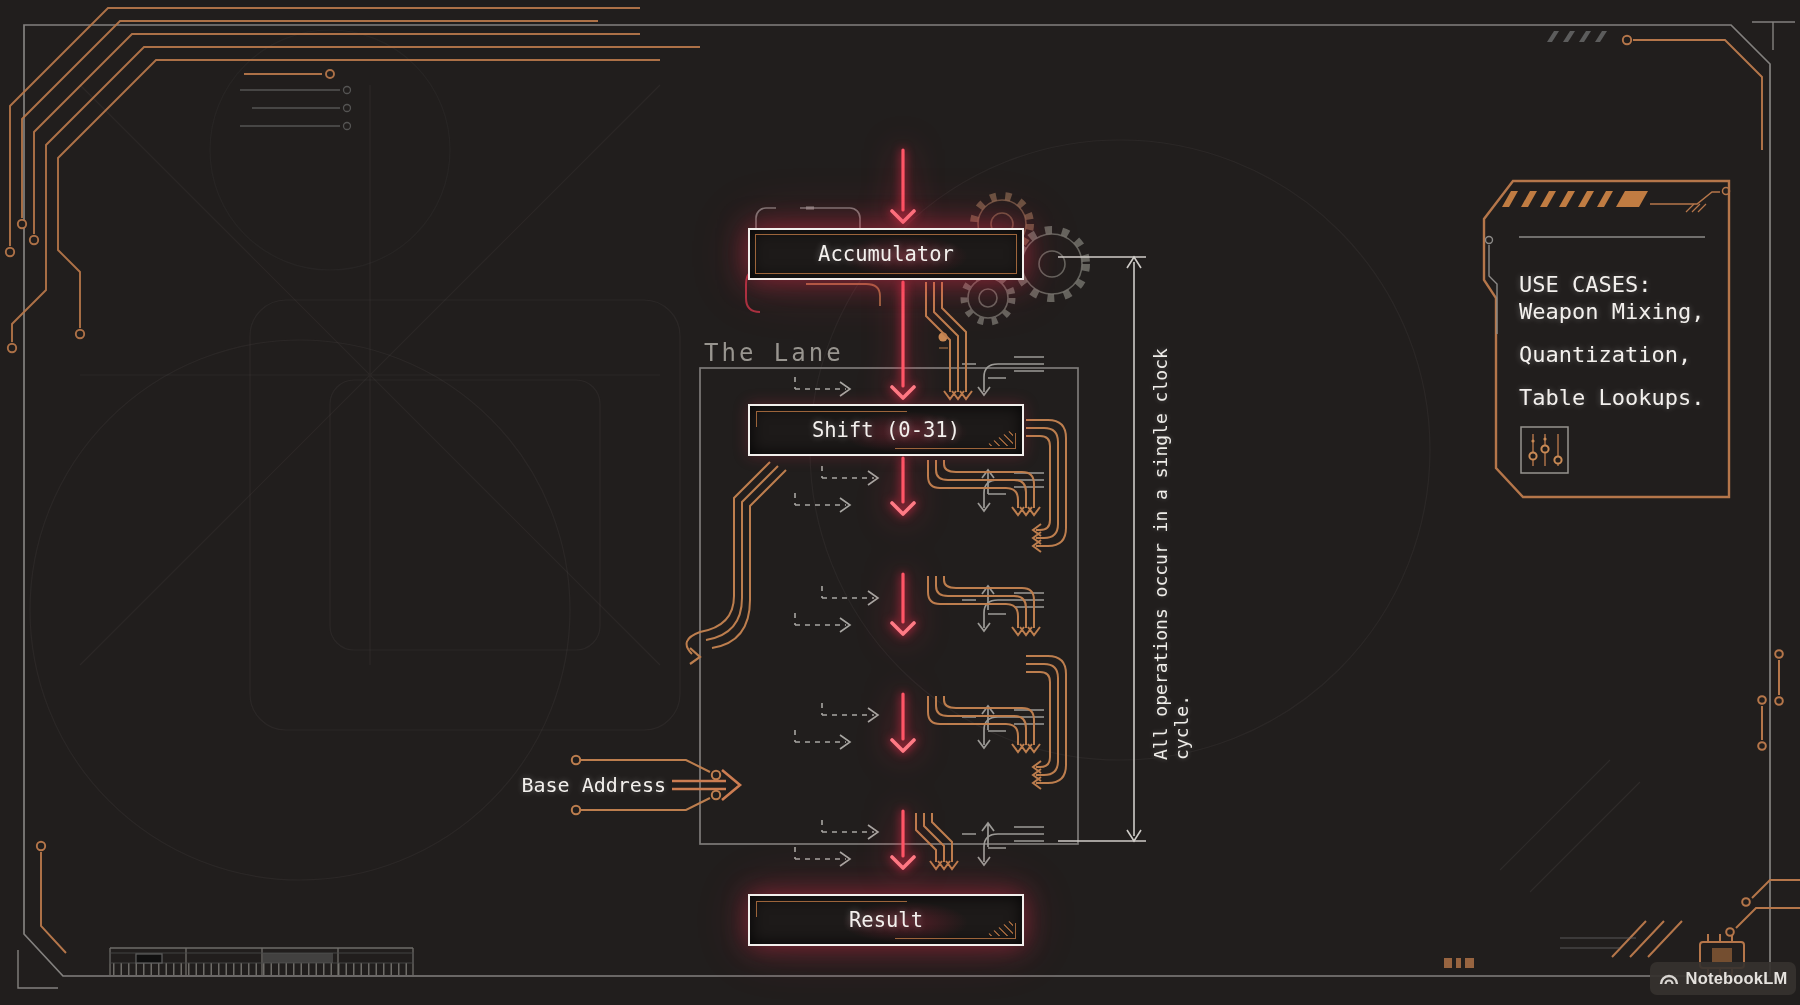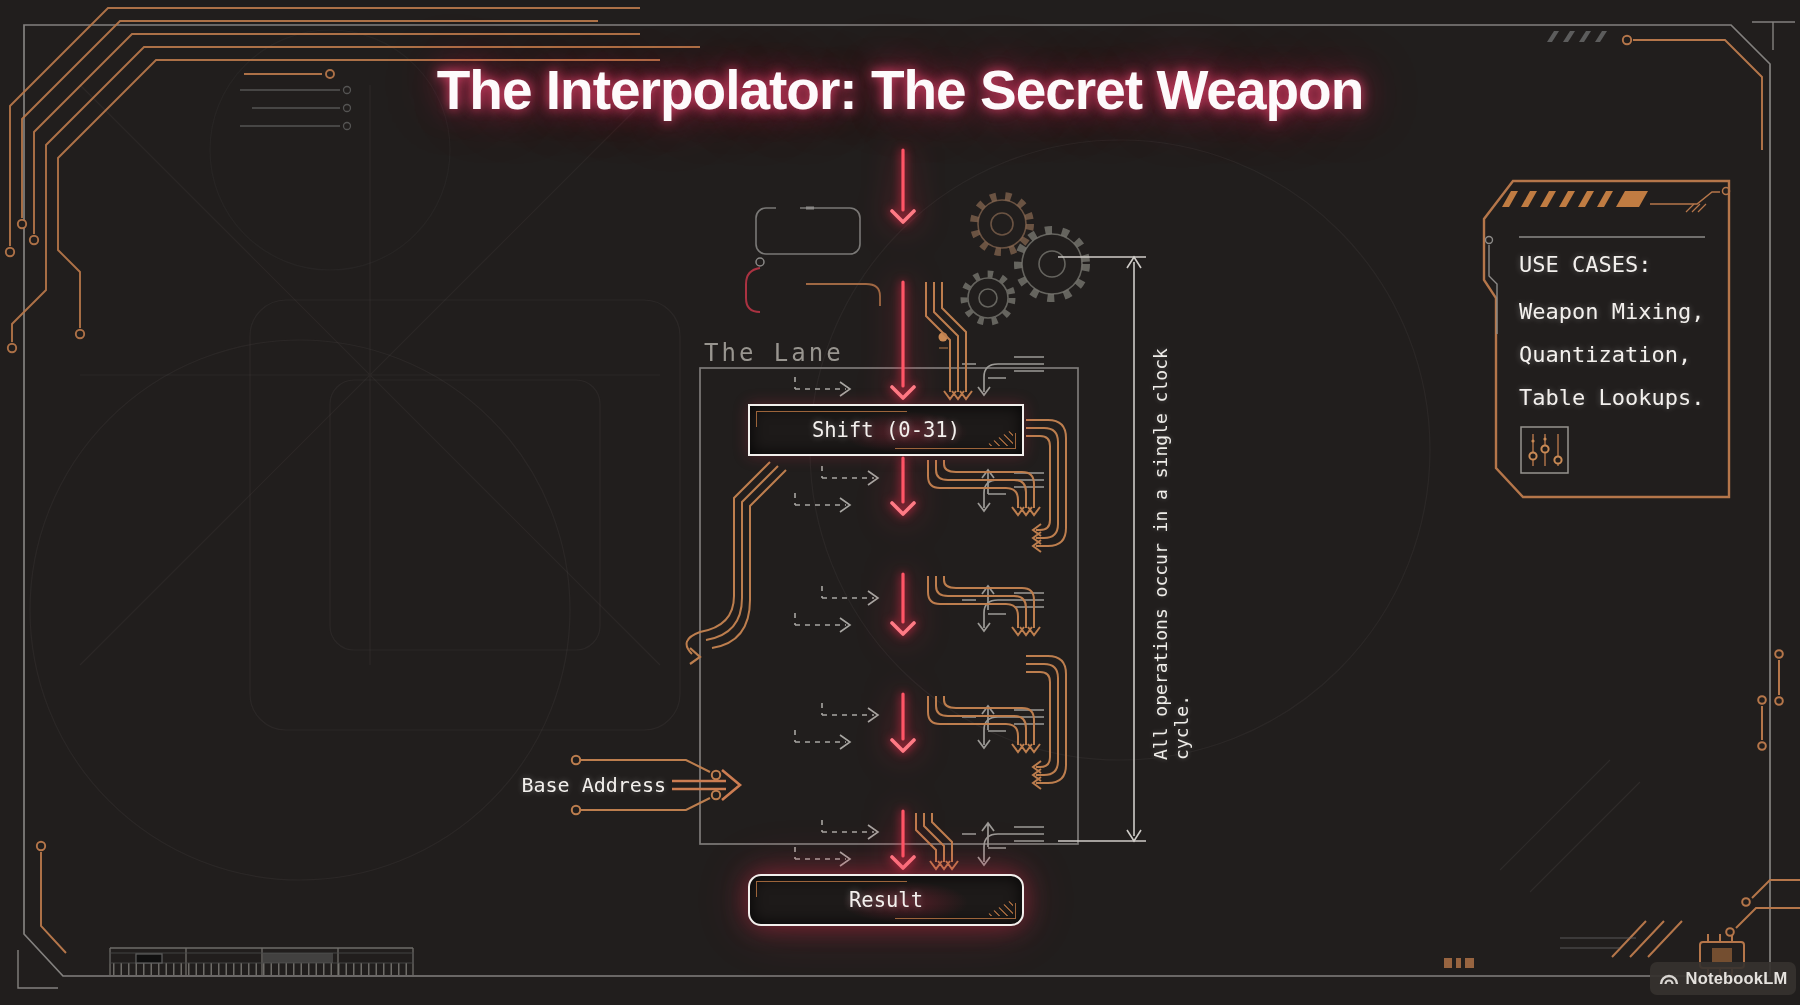--- a/index.html
+++ b/index.html
@@ -263,38 +263,40 @@
       <path d="M 1533,434 V 466 M 1545,434 V 466 M 1558,434 V 466" stroke="#b5764a" stroke-width="1.4"></path>
       <circle cx="1533" cy="456" r="3.6" stroke="#c98a55" stroke-width="2" fill="#1f1c1b"></circle>
       <circle cx="1545" cy="449" r="3.6" stroke="#c98a55" stroke-width="2" fill="#1f1c1b"></circle>
       <circle cx="1558" cy="460" r="3.6" stroke="#c98a55" stroke-width="2" fill="#1f1c1b"></circle>
       <circle cx="1533" cy="441" r="1.6" fill="#c98a55" stroke="none"></circle>
       <circle cx="1545" cy="439" r="1.6" fill="#c98a55" stroke="none"></circle>
     </g>
   </g>
 </svg>
 
-<div class="abs title">The Interpolator: The Secret Weapon</div>
 
 <div class="abs lane-label">The Lane</div>
 
+<div class="abs fbox fbox--accumulator" style="top:228px;">
+  <span class="lbl">Accumulator</span>
+</div>
 <div class="abs fbox" style="top:404px;">
   <span class="lbl">Shift (0-31)</span>
   <span class="hatch"></span>
 </div>
-<div class="abs fbox fbox--result" style="top:874px;border-radius:13px;">
+<div class="abs fbox fbox--result" style="top:894px;">
   <span class="lbl">Result</span>
   <span class="hatch"></span>
 </div>
 
 <div class="abs base-label">Base Address</div>
 
 <div class="abs cycle-note">All operations occur in a single clock cycle.</div>
 
-<div class="abs uc-text" style="top:252px;">USE CASES:</div>
+<div class="abs uc-text" style="top:272px;">USE CASES:</div>
 <div class="abs uc-text" style="top:299px;">Weapon Mixing,</div>
 <div class="abs uc-text" style="top:342px;">Quantization,</div>
 <div class="abs uc-text" style="top:385px;">Table Lookups.</div>
 
 <div class="abs wm">
   <svg width="20" height="18" viewBox="0 0 20 18">
     <path d="M 2,14 A 8,8 0 0 1 18,14" stroke="#d8d5d1" stroke-width="2.4" fill="none"></path>
     <path d="M 6.5,14 A 3.5,3.5 0 0 1 13.5,14" stroke="#d8d5d1" stroke-width="2.2" fill="none"></path>
   </svg>
   <span>NotebookLM</span>

